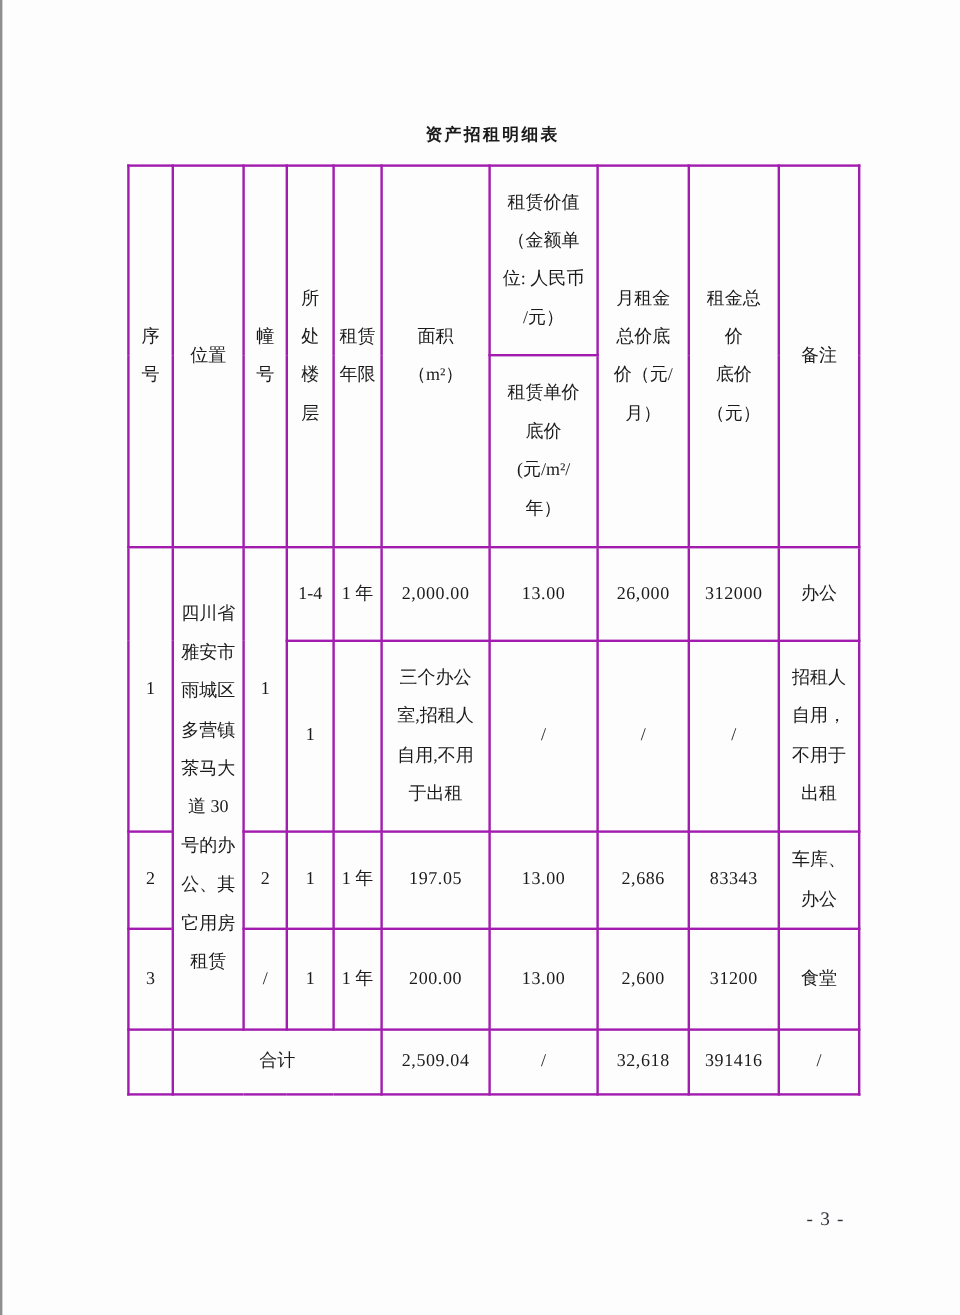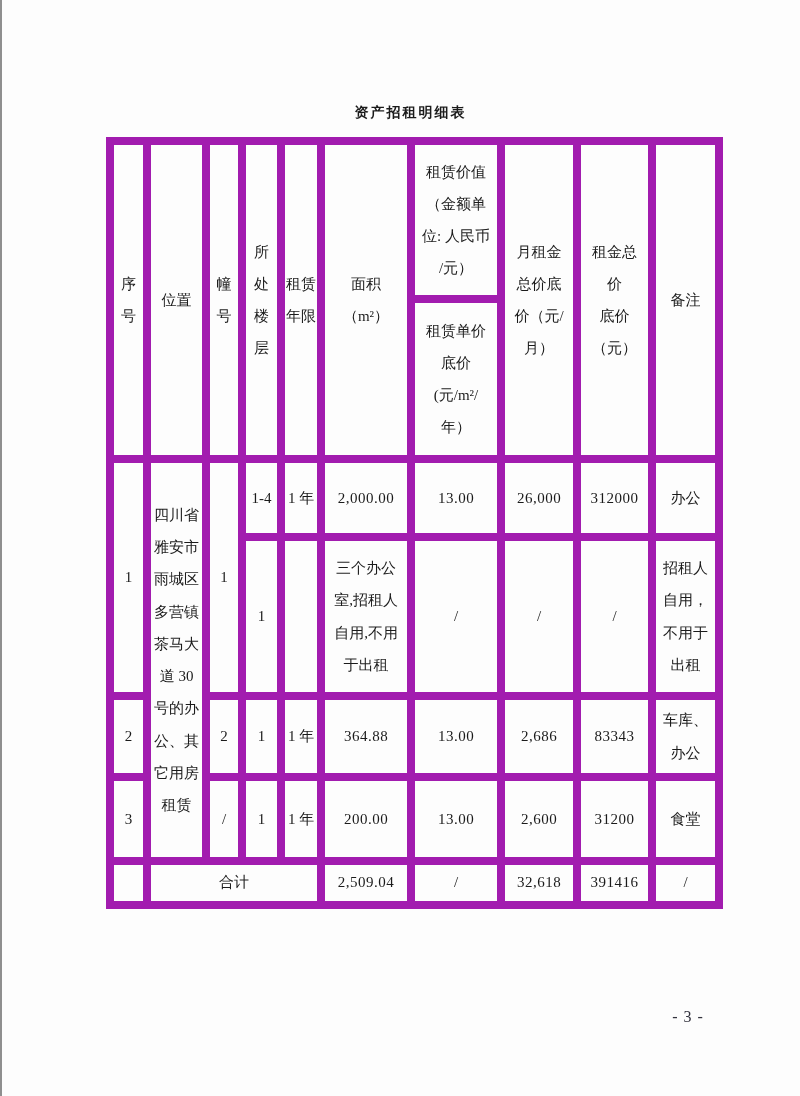--- a/index.html
+++ b/index.html
@@ -25,37 +25,37 @@
     letter-spacing: 2px;
     white-space: pre-line;
   }
   table.asset {
     position: absolute;
     left: 106px; top: 137px;
     border-collapse: collapse;
     table-layout: fixed;
   }
   .asset th, .asset td {
-    border: 8px solid #a21caf;
+    border: 2px solid #a21caf;
     text-align: center;
     vertical-align: middle;
     font-weight: normal;
     font-size: 15px;
     line-height: 2.15;
     white-space: pre-line;
     padding: 0;
     overflow: hidden;
   }
   .hA  { height: 158px; }
   .hB  { height: 160px; }
   .r1a { height: 78px; }
   .r1b { height: 159px; }
   .r2  { height: 81px; }
   .r3  { height: 84px; }
-  .rt  { height: 44px; }
+  .rt  { height: 54px; }
   .rt td { line-height: 1.3; }
   .loc-cell { line-height: 2.42; }
   .num { letter-spacing: 0.5px; font-family: Liberation Serif, serif; }
   .page-num {
     position: absolute;
     left: 648px; top: 1008px; width: 80px;
     text-align: center;
     font-size: 16px;
     letter-spacing: 1px;
     color: #33333e;
@@ -152,21 +152,21 @@
 自用，
 不用于
 出租</td>
     </tr>
 
     <tr class="r2">
       <td>2</td>
       <td>2</td>
       <td>1</td>
       <td>1 年</td>
-      <td class="num">364.88</td>
+      <td class="num">197.05</td>
       <td class="num">13.00</td>
       <td class="num">2,686</td>
       <td class="num">83343</td>
       <td>车库、
 办公</td>
     </tr>
 
     <tr class="r3">
       <td>3</td>
       <td>/</td>

